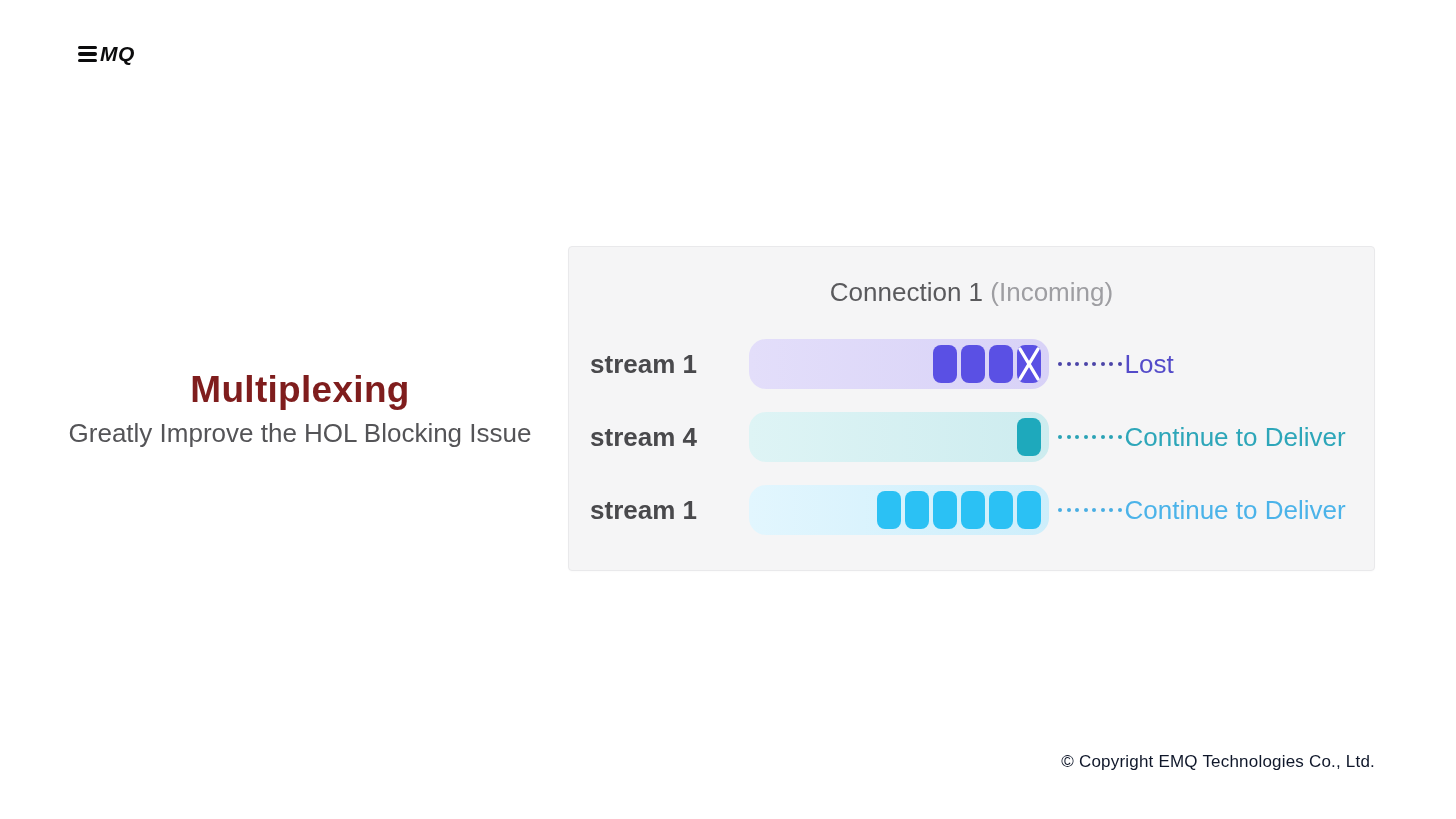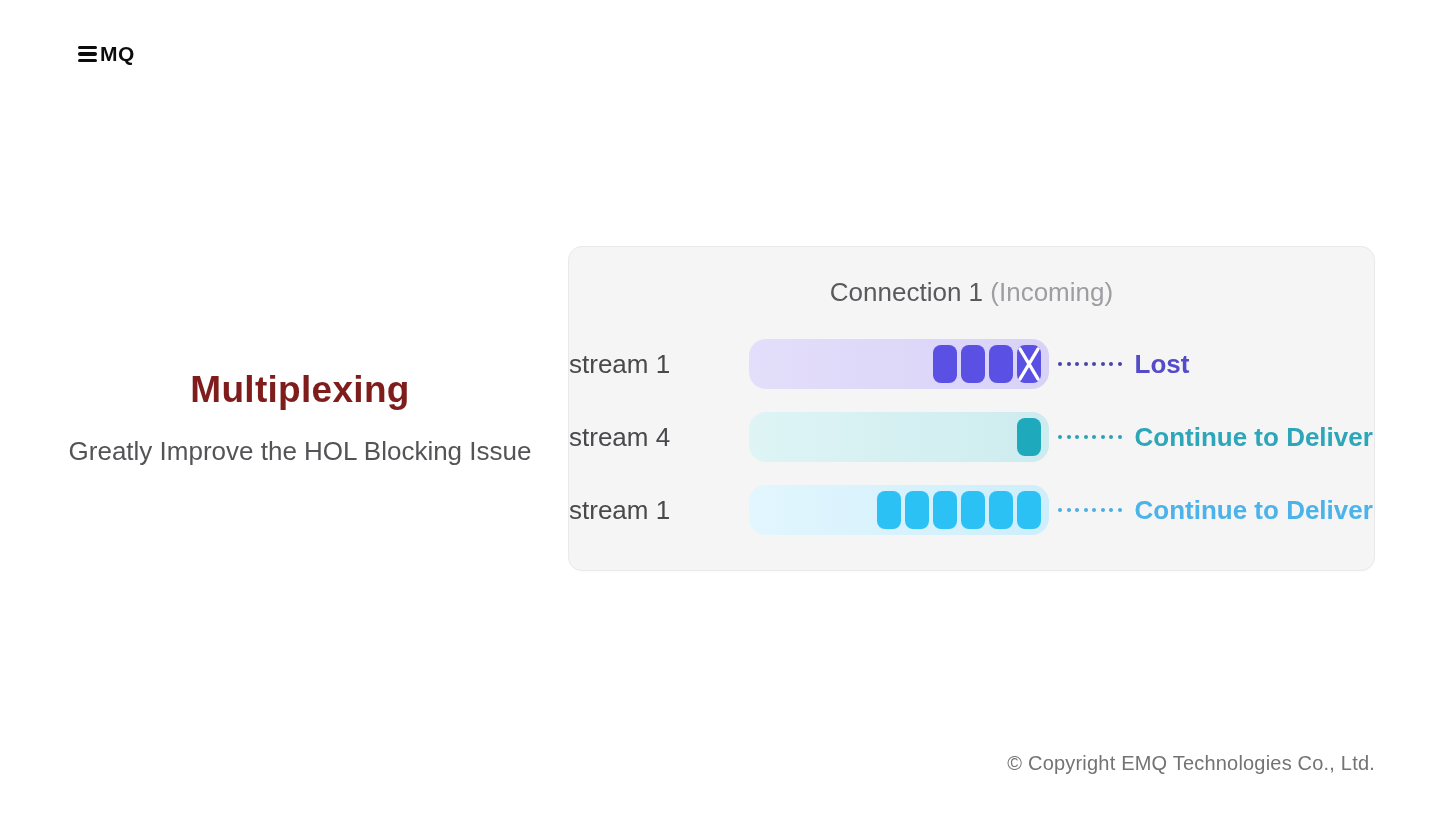--- a/index.html
+++ b/index.html
@@ -13,61 +13,62 @@
 
   
   .logo {
     position: absolute; top: 44px; left: 78px;
     display: flex; align-items: center; gap: 3px;
     height: 20px;
   }
   .logo-bars { display: flex; flex-direction: column; gap: 3.5px; }
   .logo-bar { width: 19px; height: 3.2px; background: #0c0c0d; border-radius: 2px; }
   .logo-text {
-    font-size: 21px; font-weight: 700; color: #0c0c0d; letter-spacing: 0.5px;
+    font-size: 21px; font-weight: 700; color: #0c0c0d; letter-spacing: 0.5px; font-style: italic;
   }
 
   
   .left-text {
     position: absolute; top: 369px; left: 0; width: 600px;
     text-align: center;
   }
   .left-title {
     font-size: 37px; font-weight: 700; color: #7f1d1d; letter-spacing: 0.3px;
   }
   .left-subtitle {
-    margin-top: 25px; font-size: 26px; font-weight: 400; color: #545457;
+    margin-top: 7px; font-size: 26px; font-weight: 400; color: #545457;
   }
 
   
   .panel {
     position: absolute; left: 568px; top: 246px;
     width: 807px; height: 325px;
     background: #f5f5f6;
     border: 1px solid #e9e9eb;
-    border-radius: 14px;
+    border-radius: 4px;
     box-shadow: 0 1px 2px rgba(0,0,0,0.02);
   }
   .panel-title {
     padding-top: 28px;
     text-align: center;
     font-size: 26px; line-height: 34px;
   }
   .panel-title .main { color: #5a5a5d; }
   .panel-title .suffix { color: #9e9ea2; }
 
   .rows { margin-top: 30px; }
   .row {
     display: flex; align-items: center;
     height: 50px; margin-bottom: 23px;
   }
   .row-label {
-    width: 149px; text-align: left;
+    width: 149px; text-align: center;
     font-size: 26px; color: #49494c;
     flex: none;
+    font-weight: bold;
   }
   .track {
     position: relative; flex: none;
     margin-left: 31px;
     width: 300px; height: 50px;
     border-radius: 17px;
   }
   .blocks {
     position: absolute; top: 6px; right: 8px;
     display: flex; gap: 4px; height: 38px;
@@ -76,27 +77,27 @@
     width: 24px; height: 38px; border-radius: 8px;
     position: relative; flex: none;
   }
   .block svg { position: absolute; inset: 0; }
   .dots {
     display: flex; align-items: center; gap: 4.5px;
     margin-left: 9px; flex: none;
   }
   .dot { width: 4px; height: 4px; border-radius: 50%; flex: none; }
   .row-status {
-    margin-left: 13px; font-size: 26px; white-space: nowrap; font-weight: bold;
+    margin-left: 3px; font-size: 26px; white-space: nowrap;
   }
 
   
   .copyright {
     position: absolute; top: 752px; right: 81px;
-    font-size: 20px; color: #737373; letter-spacing: 0.2px;
+    font-size: 17px; color: #0f172a; letter-spacing: 0.2px;
   }
 </style>
 </head>
 <body>
 
 <div class="logo">
   <span class="logo-bars">
     <span class="logo-bar"></span>
     <span class="logo-bar"></span>
     <span class="logo-bar"></span>

